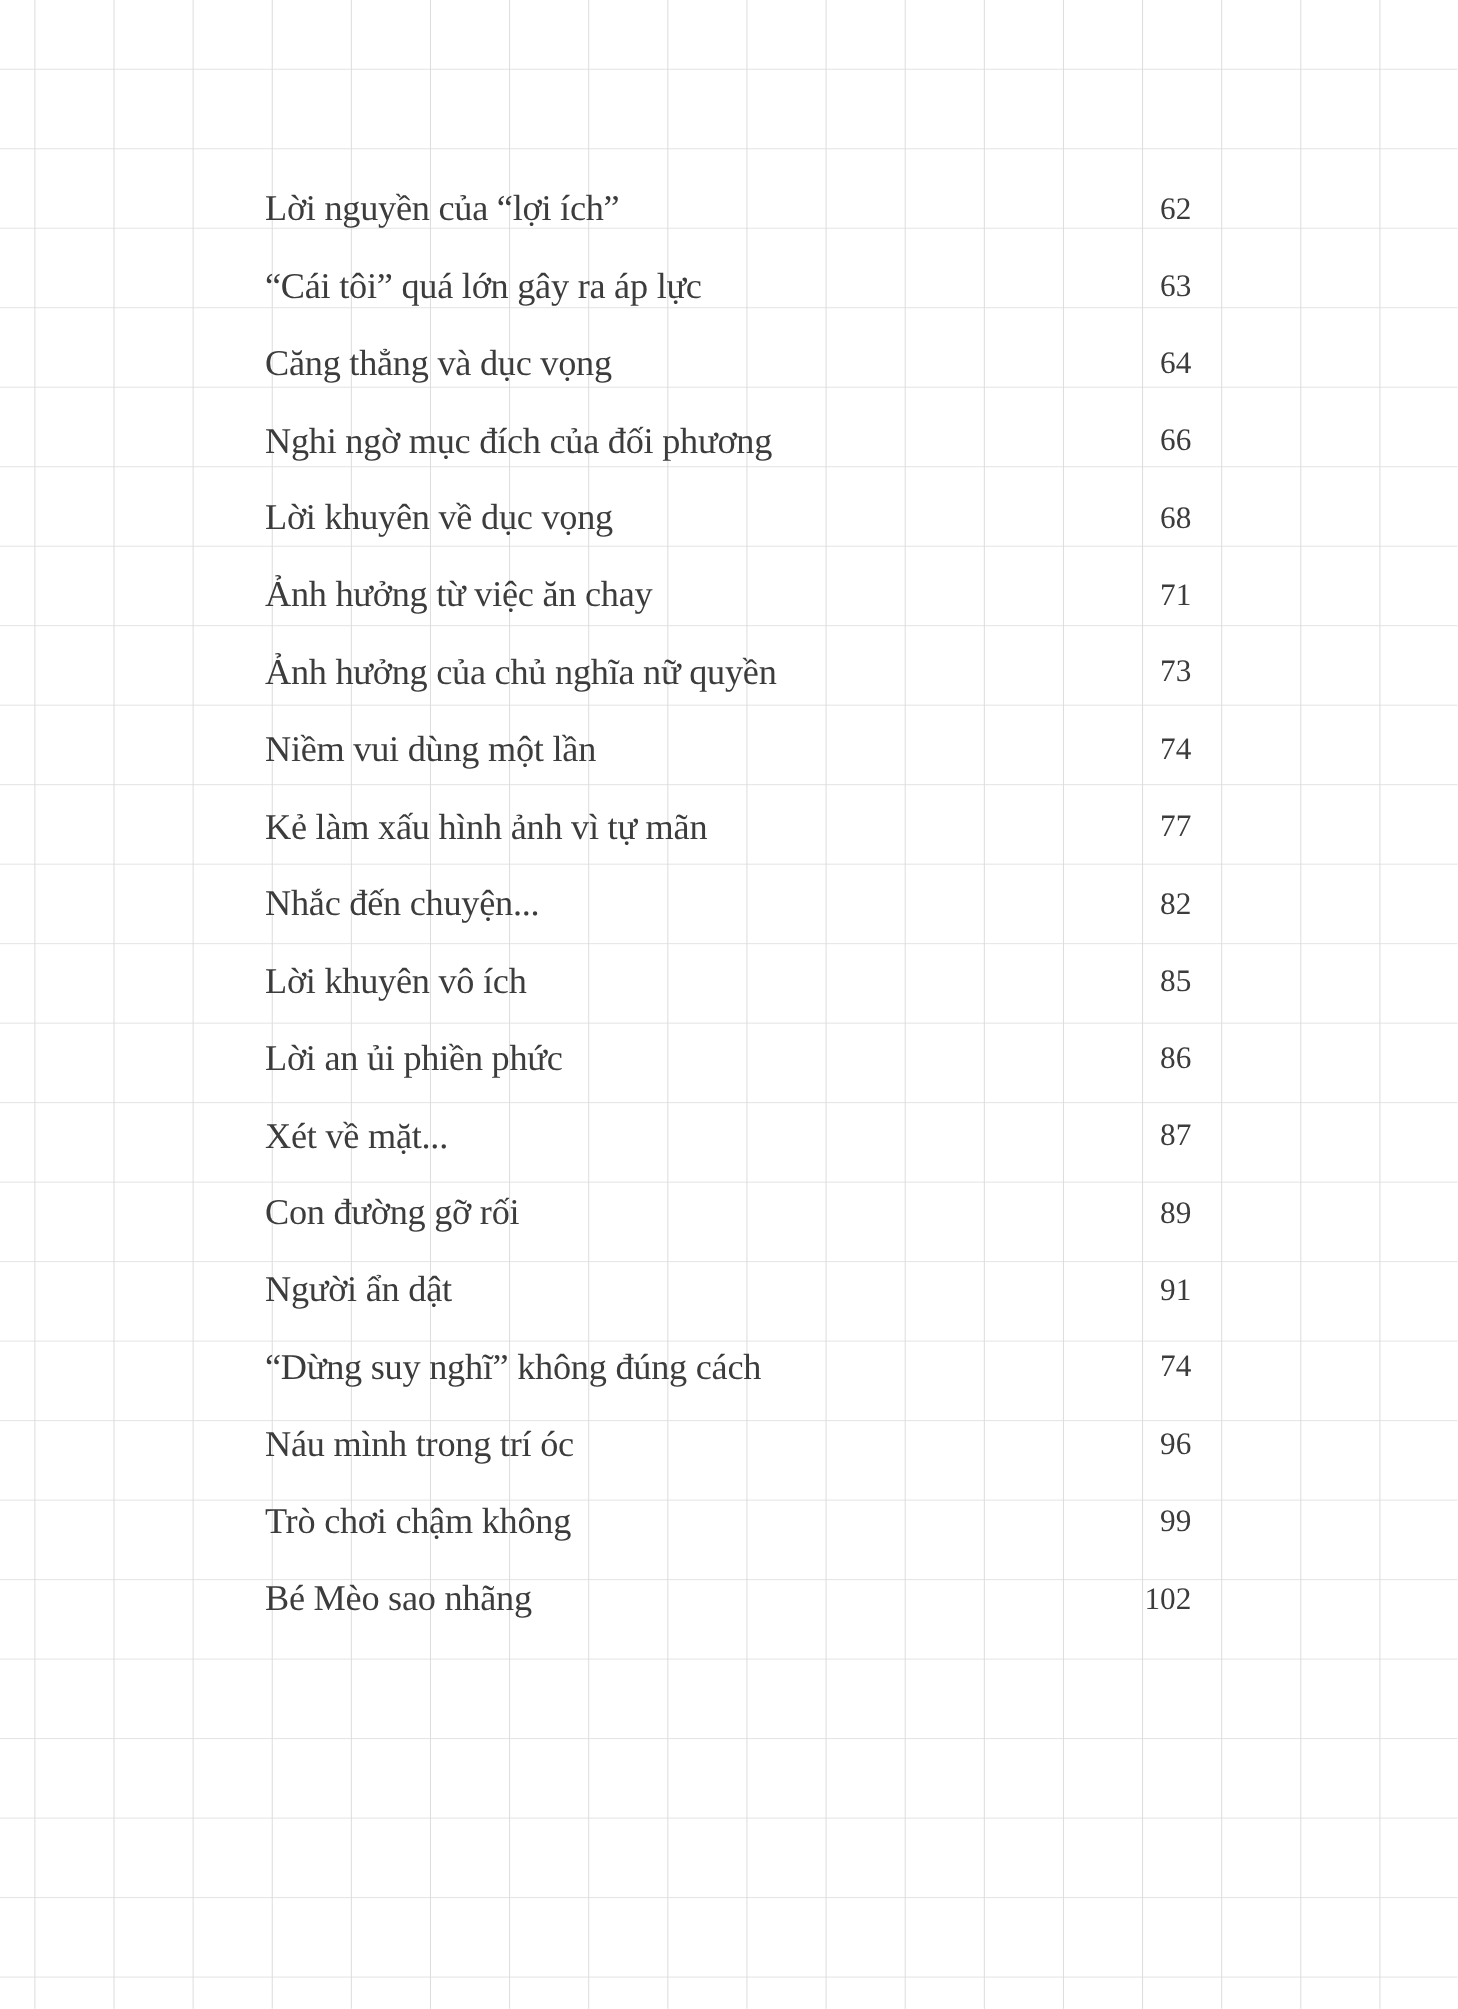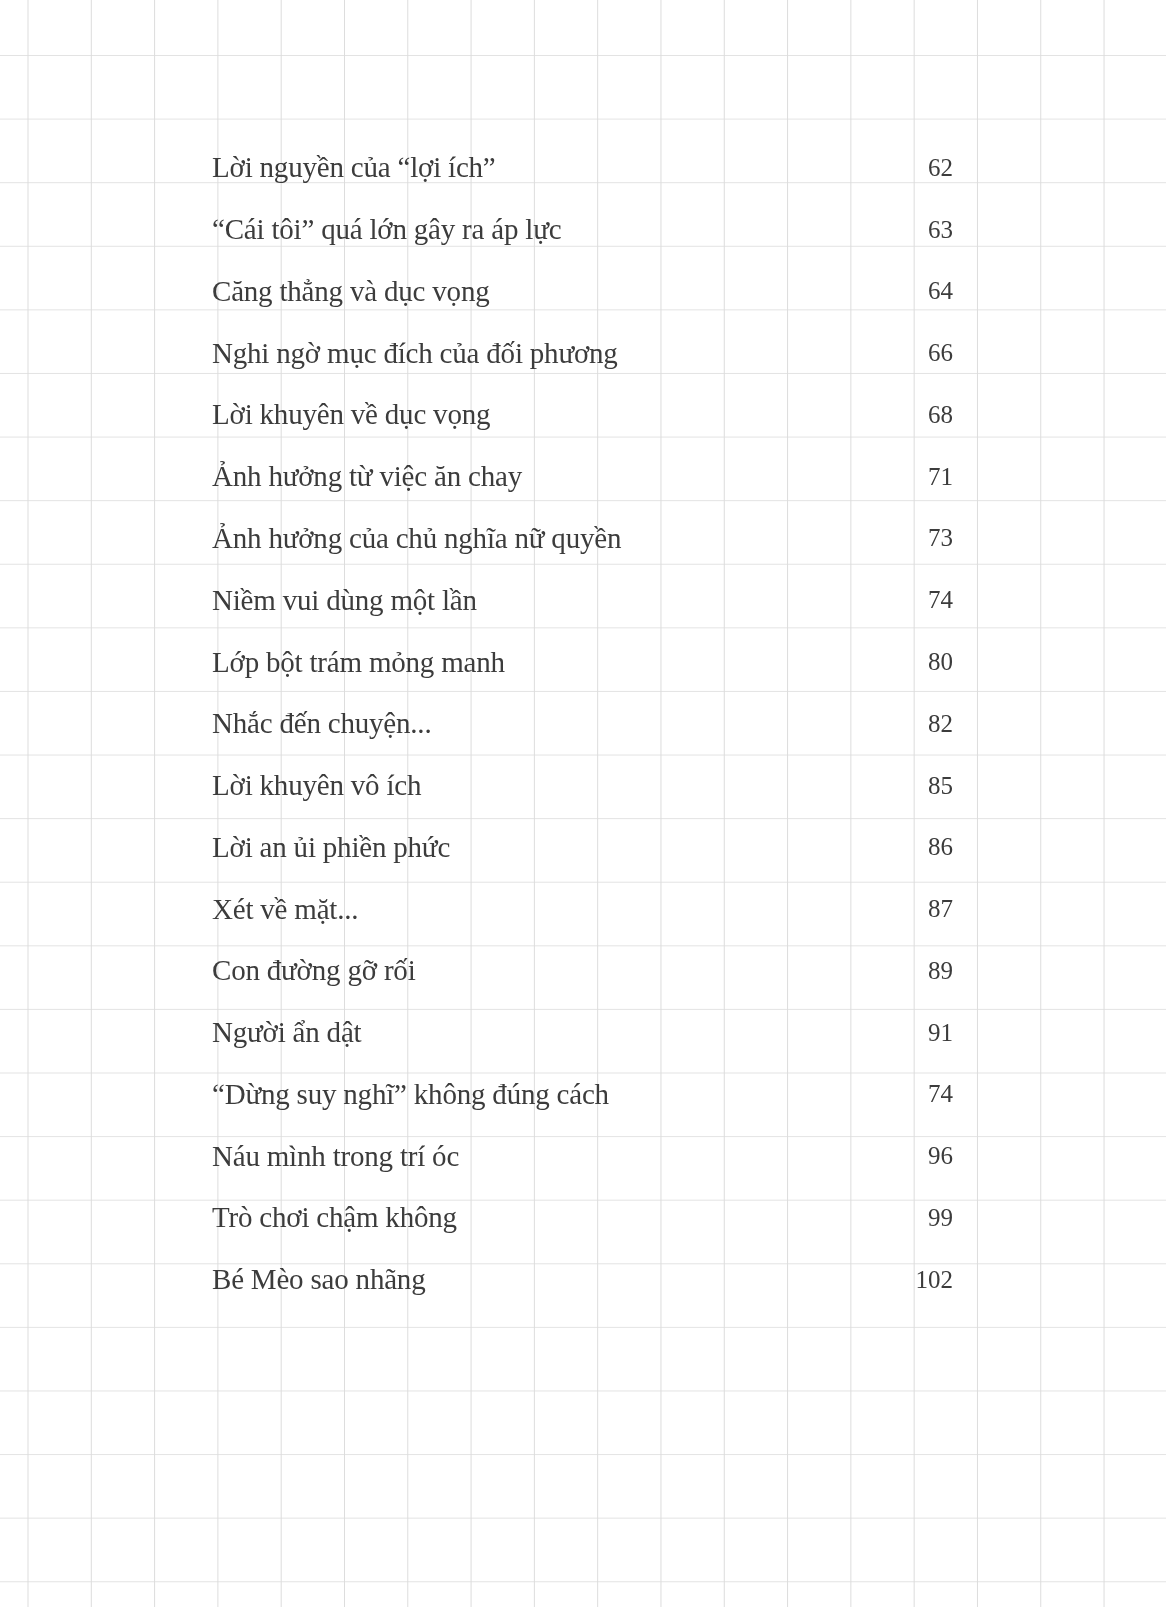--- a/index.html
+++ b/index.html
@@ -79,22 +79,22 @@
   </div>
   <div class="toc-row">
     <span class="toc-title">Ảnh hưởng của chủ nghĩa nữ quyền</span>
     <span class="toc-pagenum">73</span>
   </div>
   <div class="toc-row">
     <span class="toc-title">Niềm vui dùng một lần</span>
     <span class="toc-pagenum">74</span>
   </div>
   <div class="toc-row">
-    <span class="toc-title">Lớp bột trám mỏng manh</span>
-    <span class="toc-pagenum">80</span>
+    <span class="toc-title">Kẻ làm xấu hình ảnh vì tự mãn</span>
+    <span class="toc-pagenum">77</span>
   </div>
   <div class="toc-row">
     <span class="toc-title">Nhắc đến chuyện...</span>
     <span class="toc-pagenum">82</span>
   </div>
   <div class="toc-row">
     <span class="toc-title">Lời khuyên vô ích</span>
     <span class="toc-pagenum">85</span>
   </div>
   <div class="toc-row">

